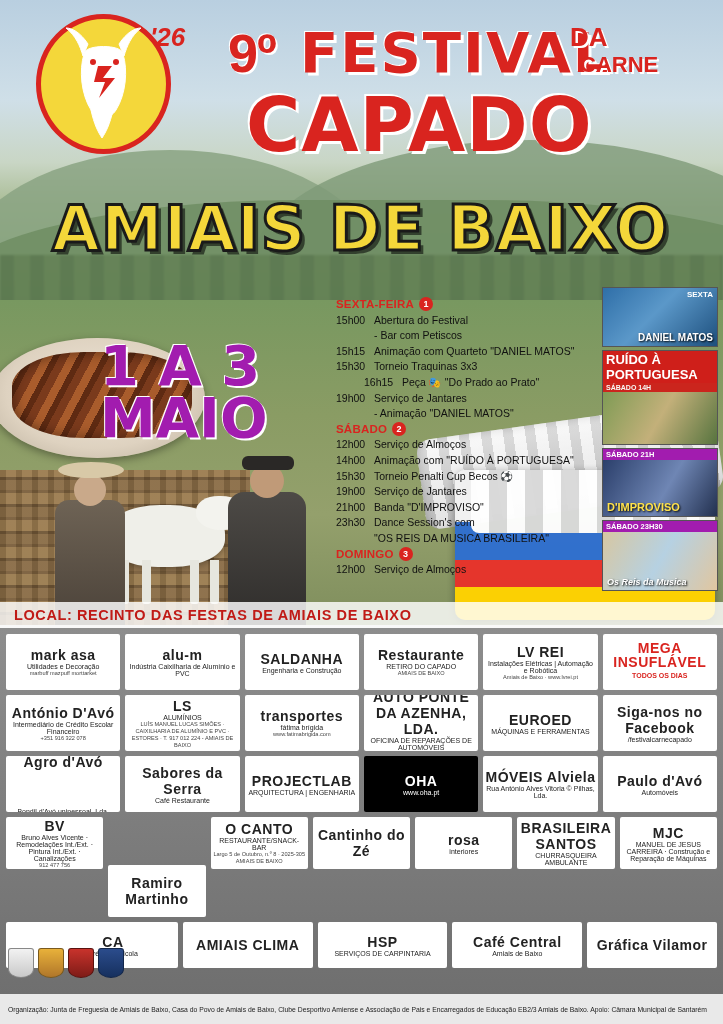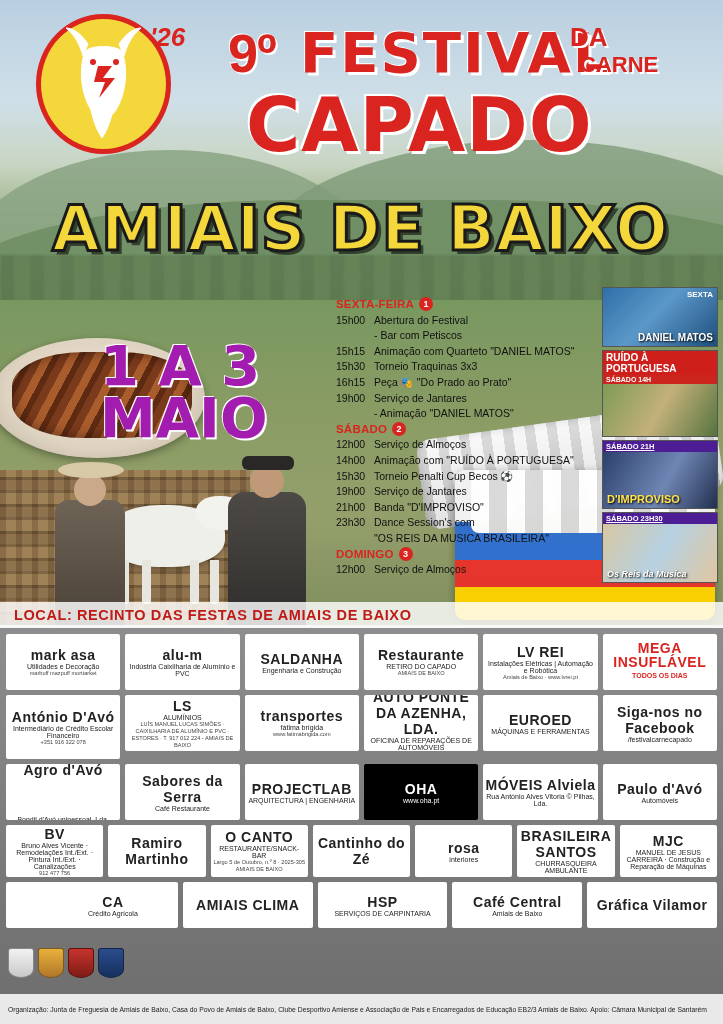--- a/index.html
+++ b/index.html
@@ -85,21 +85,21 @@
   .pgline { white-space:nowrap; }
   .badge { display:inline-block; width:14px; height:14px; border-radius:50%; background:#d9241f; color:#fff;
       font-size:9px; font-weight:bold; text-align:center; line-height:14px; margin-left:5px; vertical-align:1px;}
 
   
   .cards { position:absolute; left:602px; top:287px; width:116px; }
   .card { position:relative; width:116px; margin-bottom:3px; border:1px solid #555; overflow:hidden; }
   .card .img { height:54px; width:100%; }
   .cap { position:absolute; left:0; top:0; width:100%; color:#fff; font-size:8px; font-weight:bold; text-align:right; padding:1px 3px; }
   .cap.red { background:#cf1f1a; text-align:left; position:relative; }
-  .cap.blue { background:#4c1d95; position:relative; text-align:left;text-decoration:underline;}
+  .cap.blue { background:#a21caf; position:relative; text-align:left;}
   .name-ovl { position:absolute; right:4px; bottom:3px; color:#fff; font-size:10px; font-weight:bold; text-shadow:1px 1px 2px #000;}
   .name-left { position:absolute; left:4px; bottom:3px; color:#fff; font-size:10px; font-weight:bold; text-shadow:1px 1px 2px #000;}
 
   
   .localbar { position:absolute; left:0; top:602px; width:723px; height:26px; background:rgba(255,255,255,.82);
       color:#c01a16; font-weight:bold; font-size:14.5px; letter-spacing:.6px; display:flex; align-items:center; padding-left:14px;}
 
   
   .sponsors { position:absolute; left:0; top:628px; width:723px; height:366px;
       background:linear-gradient(180deg,#8d8d8d,#6f6f6f); padding:6px 6px 0 6px; }
@@ -176,21 +176,21 @@
     <div>1 A 3</div>
     <div>MAIO</div>
   </div>
 
   <div class="program" id="program">
       <div class="day">SEXTA-FEIRA<span class="badge">1</span></div>
       <div class="pgline"><span style="display: inline-block; width: 38px;">15h00</span><span>Abertura do Festival</span></div>
       <div class="pgline"><span style="display: inline-block; width: 38px;"></span><span>- Bar com Petiscos</span></div>
       <div class="pgline"><span style="display: inline-block; width: 38px;">15h15</span><span>Animação com  Quarteto "DANIEL MATOS"</span></div>
       <div class="pgline"><span style="display: inline-block; width: 38px;">15h30</span><span>Torneio Traquinas 3x3</span></div>
-      <div class="pgline"><span style="display: inline-block; width: 38px;">16h15</span><span>Peça 🎭 "Do Prado ao Prato"</span></div>
+      <div class="pgline"><span style="display: inline-block; width: 38px; margin-left: 28px;">16h15</span><span>Peça 🎭 "Do Prado ao Prato"</span></div>
       <div class="pgline"><span style="display: inline-block; width: 38px;">19h00</span><span>Serviço de Jantares</span></div>
       <div class="pgline"><span style="display: inline-block; width: 38px;"></span><span>- Animação "DANIEL MATOS"</span></div>
       <div class="day">SÁBADO<span class="badge">2</span></div>
       <div class="pgline"><span style="display: inline-block; width: 38px;">12h00</span><span>Serviço de Almoços</span></div>
       <div class="pgline"><span style="display: inline-block; width: 38px;">14h00</span><span>Animação com "RUÍDO À PORTUGUESA"</span></div>
       <div class="pgline"><span style="display: inline-block; width: 38px;">15h30</span><span>Torneio Penalti Cup Becos ⚽</span></div>
       <div class="pgline"><span style="display: inline-block; width: 38px;">19h00</span><span>Serviço de Jantares</span></div>
       <div class="pgline"><span style="display: inline-block; width: 38px;">21h00</span><span>Banda "D'IMPROVISO"</span></div>
       <div class="pgline"><span style="display: inline-block; width: 38px;">23h30</span><span>Dance Session's com</span></div>
       <div class="pgline"><span style="display: inline-block; width: 38px;"></span><span>"OS REIS DA MUSICA BRASILEIRA"</span></div>
@@ -200,21 +200,21 @@
 
   <div class="cards">
 
     <div class="card">
       <div class="img" style="height:58px;background:linear-gradient(135deg,#2f6fa8 0%,#5b98c9 45%,#1d4f7d 100%)"></div>
       <div style="position:absolute;right:4px;top:2px;color:#fff;font-size:8px;font-weight:bold">SEXTA</div>
       <div class="name-ovl">DANIEL MATOS</div>
     </div>
 
     <div class="card">
-      <div class="cap red" style="font-size:10px">RUÍDO À PORTUGUESA</div>
+      <div class="cap red" style="font-size:13px">RUÍDO À PORTUGUESA</div>
       <div class="cap red" style="font-size:7px;opacity:.95">SÁBADO 14H</div>
       <div class="img" style="height:52px;background:linear-gradient(120deg,#7f9b55,#c3b07a 50%,#57743f)"></div>
     </div>
 
     <div class="card">
       <div class="cap blue" style="font-size:7.5px">SÁBADO 21H</div>
       <div class="img" style="height:56px;background:linear-gradient(120deg,#2b3f6b,#6f86b4 55%,#22304f)"></div>
       <div class="name-left" style="color:#ffe24a;font-size:11px">D'IMPROVISO</div>
     </div>
 
@@ -251,21 +251,21 @@
           <div class="big">LV REI</div>
           <div class="sm">Instalações Elétricas | Automação e Robótica</div>
           <div class="tiny">Amiais de Baixo · www.lvrei.pt</div>
         </div>
         <div class="sbox mega" style="flex: 1 1 0%; height: 56px;">
           <div class="big">MEGA INSUFLÁVEL</div>
           <div class="sm">TODOS OS DIAS</div>
         </div>
       </div>
       <div class="srow">
-        <div class="sbox" style="flex: 1 1 0%; height: 64px;">
+        <div class="sbox" style="flex: 1 1 0%; height: 56px;">
           <div class="big">António D'Avó</div>
           <div class="sm">Intermediário de Crédito Escolar Financeiro</div>
           <div class="tiny">+351 916 322 078</div>
         </div>
         <div class="sbox" style="flex: 1 1 0%; height: 56px;">
           <div class="big">LS</div>
           <div class="sm">ALUMÍNIOS</div>
           <div class="tiny">LUÍS MANUEL LUCAS SIMÕES · CAIXILHARIA DE ALUMÍNIO E PVC · ESTORES · T. 917 012 224 - AMIAIS DE BAIXO</div>
         </div>
         <div class="sbox" style="flex: 1 1 0%; height: 56px;">
@@ -312,21 +312,21 @@
           <div class="big">Paulo d'Avó</div>
           <div class="sm">Automóveis</div>
         </div>
       </div>
       <div class="srow">
         <div class="sbox" style="flex: 1 1 0%; height: 52px;">
           <div class="big">BV</div>
           <div class="sm">Bruno Alves Vicente · Remodelações Int./Ext. · Pintura Int./Ext. · Canalizações</div>
           <div class="tiny">912 477 756</div>
         </div>
-        <div class="sbox" style="flex: 1 1 0%; height: 52px;">
+        <div class="sbox" style="flex: 1 1 0%; height: 52px; margin-top: 48px;">
           <div class="big">Ramiro Martinho</div>
         </div>
         <div class="sbox" style="flex: 1 1 0%; height: 52px;">
           <div class="big">O CANTO</div>
           <div class="sm">RESTAURANTE/SNACK-BAR</div>
           <div class="tiny">Largo 5 de Outubro, n.º 8 · 2025-305 AMIAIS DE BAIXO</div>
         </div>
         <div class="sbox" style="flex: 1 1 0%; height: 52px;">
           <div class="big">Cantinho do Zé</div>
         </div>

